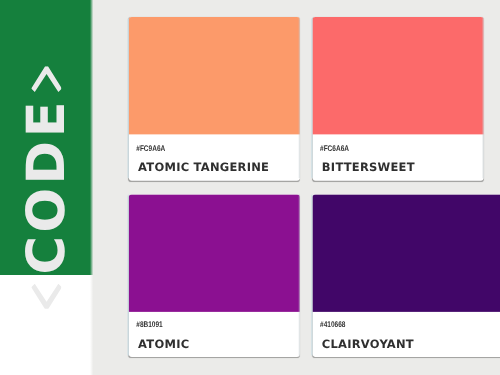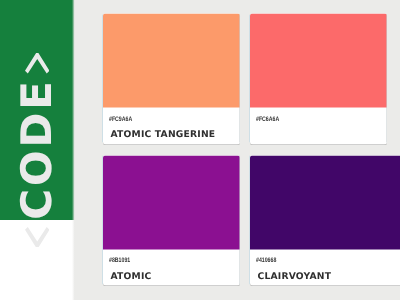--- a/index.html
+++ b/index.html
@@ -74,20 +74,21 @@
         </div>
       </div>
       <div class="edge-r"></div>
     </div>
     <div class="card c1">
       <div class="edge"></div>
       <div class="card-inner">
         <div class="swatch" style="background: rgb(252, 106, 106);"></div>
         <div class="meta">
           <div class="hex">#FC6A6A</div>
+          <div class="name">BITTERSWEET</div>
         </div>
       </div>
       <div class="edge-r"></div>
     </div>
     <div class="card c2">
       <div class="edge"></div>
       <div class="card-inner">
         <div class="swatch" style="background: rgb(139, 16, 145);"></div>
         <div class="meta">
           <div class="hex">#8B1091</div>

